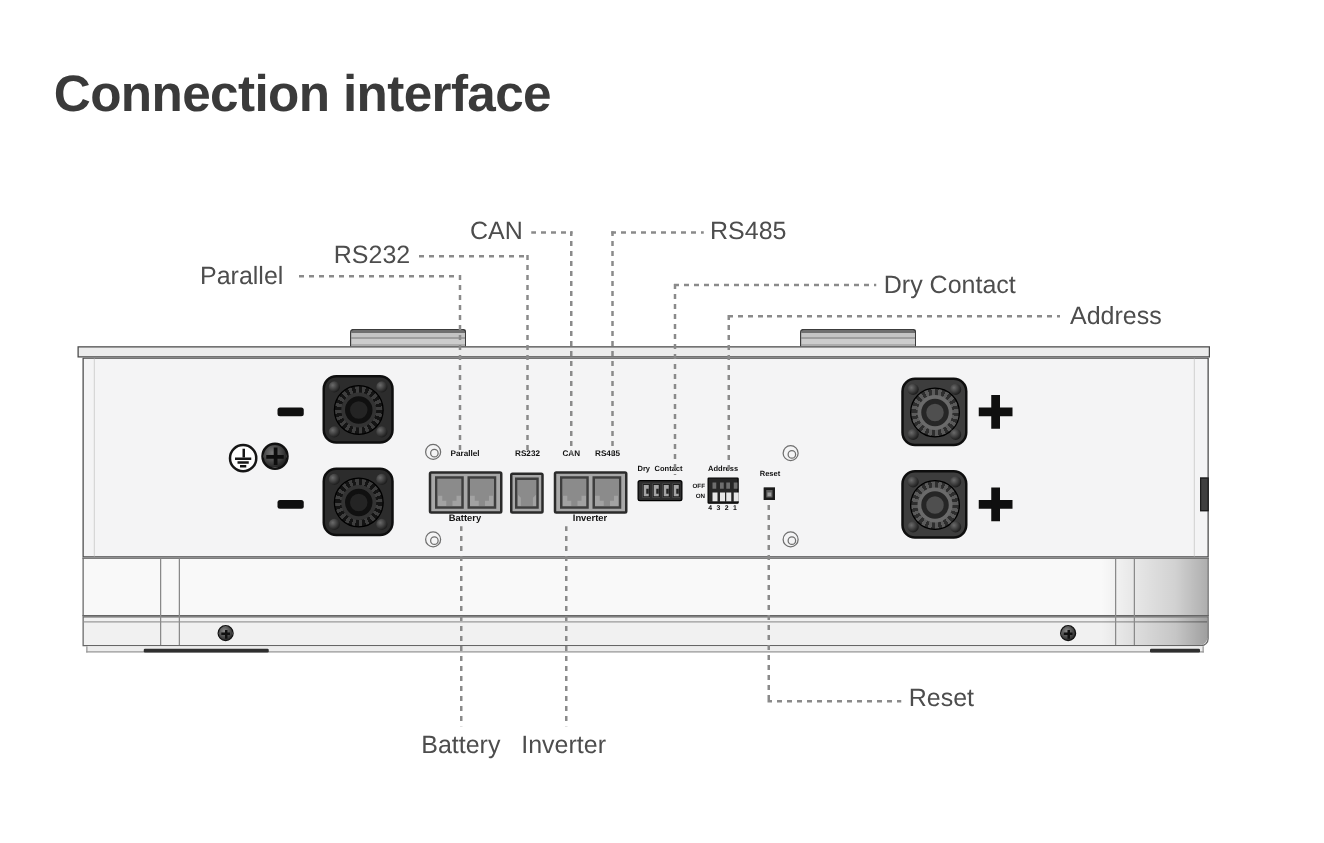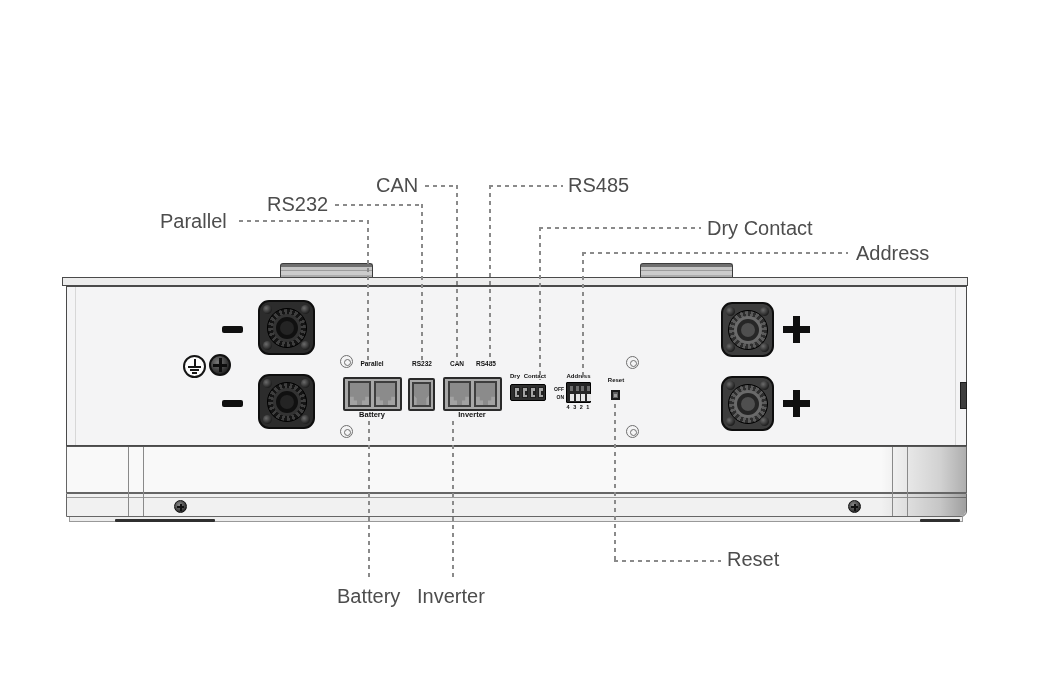--- a/index.html
+++ b/index.html
@@ -183,20 +183,21 @@
   #pl-off      { left:548px; top:386px; width:16px; font-size:5px; text-align:right; }
   #pl-on       { left:548px; top:394px; width:16px; font-size:5px; text-align:right; }
   #pl-dipnums  { left:562px; top:404px; width:33px; font-size:5.5px; letter-spacing:1px; }
   #pl-reset    { left:600px; top:377px; width:32px; font-size:6px; }
 </style>
 </head>
 <body>
 
 <div class="canvas">
 
+  <div id="title">Connection interface</div>
 
   <div class="callout" id="co-parallel">Parallel</div>
   <div class="callout" id="co-rs232">RS232</div>
   <div class="callout" id="co-can">CAN</div>
   <div class="callout" id="co-rs485">RS485</div>
   <div class="callout" id="co-dry">Dry Contact</div>
   <div class="callout" id="co-address">Address</div>
   <div class="callout" id="co-battery">Battery</div>
   <div class="callout" id="co-inverter">Inverter</div>
   <div class="callout" id="co-reset">Reset</div>

